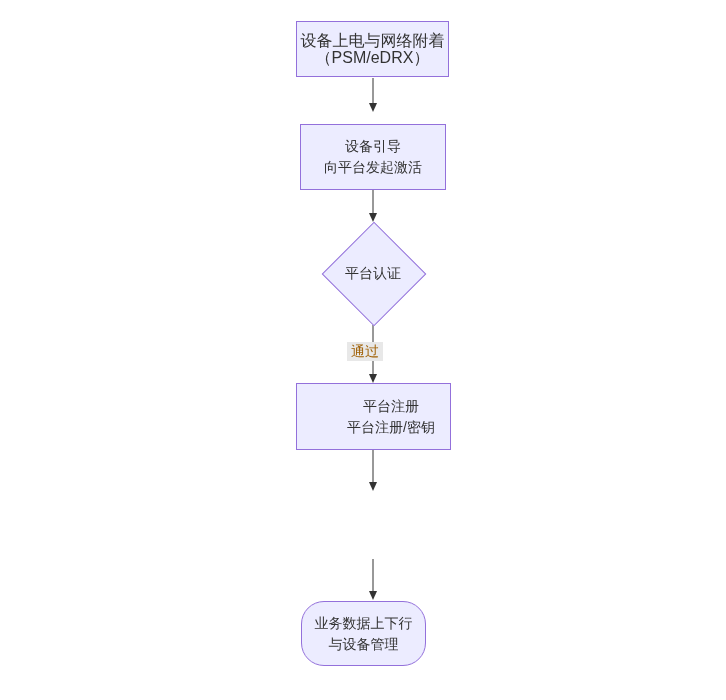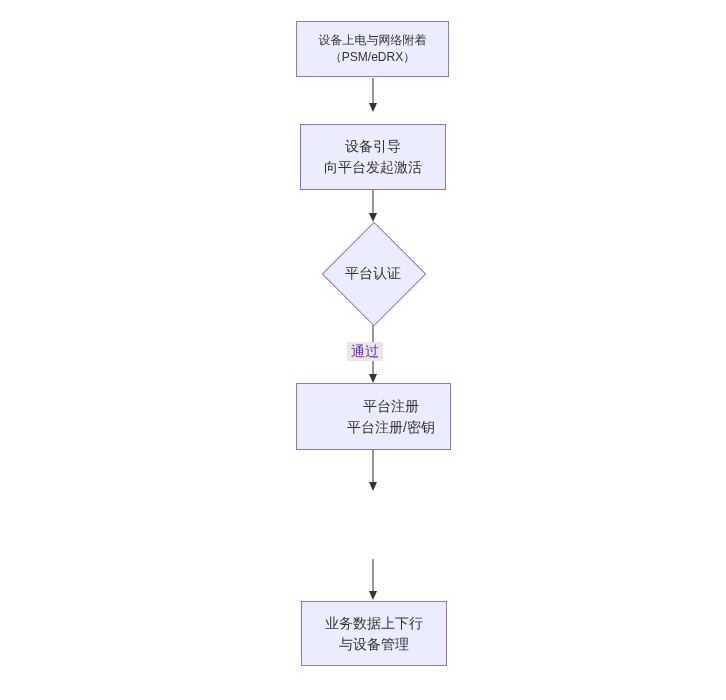--- a/index.html
+++ b/index.html
@@ -31,21 +31,21 @@
     flex-direction: column;
     align-items: center;
     justify-content: center;
     text-align: center;
     color: #333333;
     font-size: 14px;
     line-height: 21px;
     z-index: 2;
   }
   .node.small {
-    font-size: 12px;
+    font-size: 16px;
     line-height: 17px;
   }
   .diamond-shape {
     position: absolute;
     left: 337px;
     top: 237px;
     width: 72px;
     height: 72px;
     background: #ECECFF;
     border: 1px solid #9370DB;
@@ -61,21 +61,21 @@
     color: #333333;
     font-size: 14px;
     line-height: 21px;
     z-index: 3;
   }
   .edge-label {
     position: absolute;
     left: 347px;
     top: 342px;
     background: #e8e8e8;
-    color: #6d28d9;
+    color: #a16207;
     font-size: 14px;
     line-height: 17px;
     padding: 1px 4px;
     z-index: 3;
   }
   .node-line { display: block; }
 </style>
 </head>
 <body>
 
@@ -113,18 +113,18 @@
   <div class="diamond-label">平台认证</div>
 
   <div class="edge-label">通过</div>
 
   <div class="node" style="left:296px; top:383px; width:155px; height:67px;padding-left:35px;">
     <span class="node-line">平台注册</span>
     <span class="node-line">平台注册/密钥</span>
   </div>
 
 
-  <div class="node" style="left:301px; top:601px; width:146px; height:65px;">
+  <div class="node" style="left:301px; top:601px; width:125px; height:65px;border-radius:23px;">
     <span class="node-line">业务数据上下行</span>
     <span class="node-line">与设备管理</span>
   </div>
 
 </div>
 
 </body></html>

